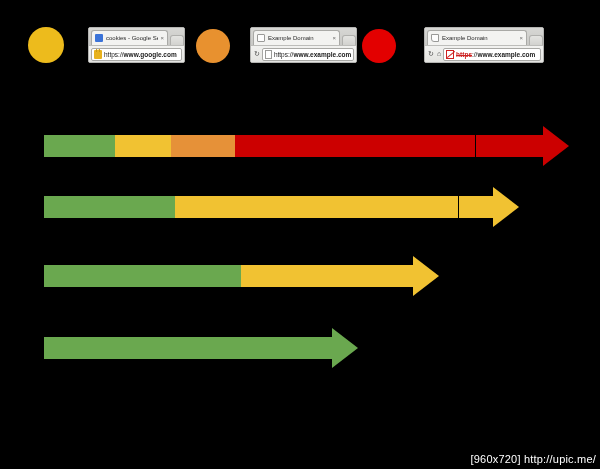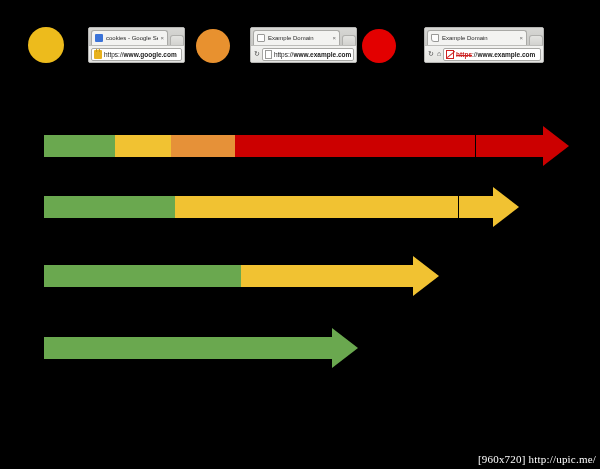--- a/index.html
+++ b/index.html
@@ -223,21 +223,21 @@
     align-self: center;
     flex: 0 0 auto;
   }
 
   
   .watermark {
     position: absolute;
     right: 4px;
     bottom: 4px;
     color: #ffffff;
-    font-family: Liberation Serif, serif;
+    font-family: Liberation Sans, sans-serif;
     font-size: 11px;
     letter-spacing: 0.2px;
     white-space: nowrap;
   }
 </style>
 </head>
 <body>
 
 <div class="stage">
 

